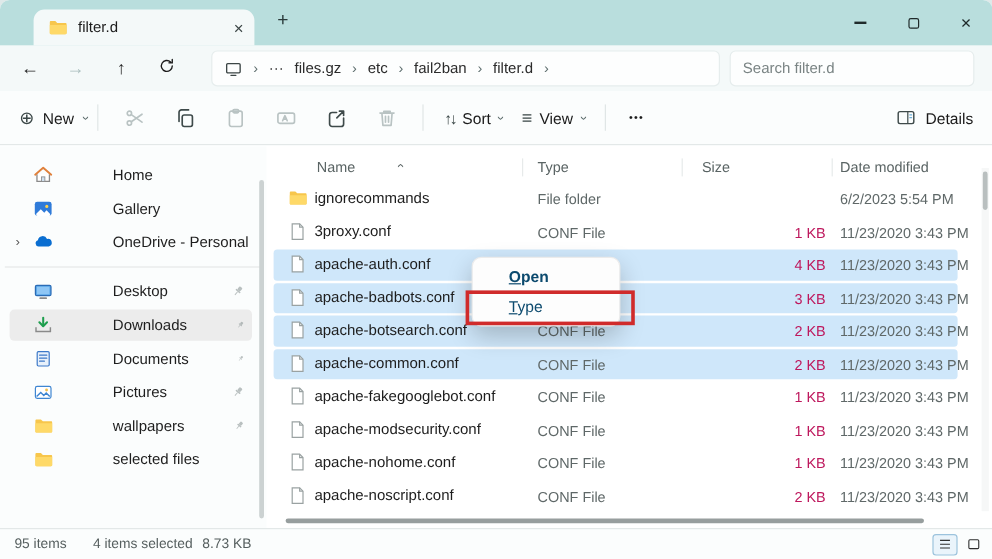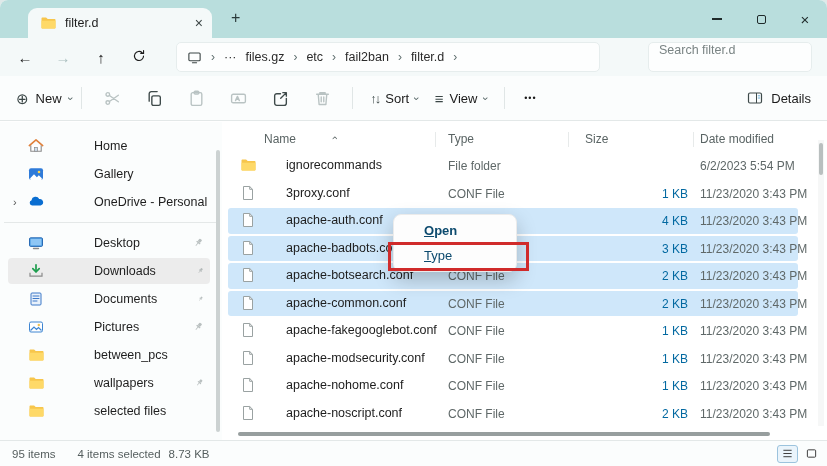--- a/index.html
+++ b/index.html
@@ -27,22 +27,22 @@
   .addressbar { position:absolute; top:38px; left:0; right:0; height:38px; background:#f4f9f9;
                 display:flex; align-items:center; padding-left:6px; }
   .nav-btn { width:38px; text-align:center; font-size:15px; color:#1c1c1c; }
   .nav-btn.disabled { color:#a9bebe; }
   .crumb-box { margin-left:18px; width:424px; height:30px; background:#fdfefe;
                border:1px solid #e6eded; border-radius:5px; display:flex; align-items:center;
                padding:0 10px; font-size:12.5px; color:#2b2b2b; }
   .crumb-box > * { margin-right:9px; }
   .crumb-sep { color:#5f6f6f; font-size:12px; }
   .crumb-item { white-space:nowrap; }
-  .search-box { margin-left:auto; margin-right:15px; width:164px; height:30px; background:#fdfefe;
-                border:1px solid #e6eded; border-radius:5px; display:flex; align-items:flex-start; }
+  .search-box { margin-left:auto; margin-right:15px; width:204px; height:30px; background:#fdfefe;
+                border:1px solid #e6eded; border-radius:5px; display:flex; align-items:center; }
   .search-box input { border:none; outline:none; background:transparent; width:100%;
                       font:12.5px "Liberation Sans",sans-serif; color:#4a4a4a; padding:0 10px; }
   .search-box input::placeholder { color:#7a8484; }
 
   
   .toolbar { position:absolute; top:76px; left:0; right:0; height:45px; background:#fbfdfd;
              border-bottom:1px solid #e3e8e8; display:flex; align-items:center; padding:0 16px; }
   .tb-new { display:flex; align-items:center; gap:7px; font-size:13px; color:#1b1b1b; }
   .plus-circ { font-size:15px; color:#3a4646; line-height:1; }
   .chev { display:inline-block; transform:rotate(90deg); font-size:11px; color:#5a6a6a; line-height:1; }
@@ -77,23 +77,23 @@
   .col-name { left:42px; } .col-type { left:226px; } .col-size { left:363px; } .col-date { left:478px; }
   .hsep { position:absolute; top:4px; width:1px; height:15px; background:#e7eaea; }
   .sort-caret { position:absolute; left:110px; top:-5px; transform:rotate(-90deg);
                 font-size:11px; color:#5a6464; }
 
   .rows { position:absolute; top:30px; left:0; right:0; }
   .frow { position:relative; height:27.5px; }
   .frow .bg { position:absolute; left:6px; top:1px; width:570px; height:25.5px; border-radius:3px; }
   .frow.selected .bg { background:#cfe7fa; }
   .fico { position:absolute; left:18px; top:5px; width:16px; height:16px; }
-  .fname { position:absolute; left:40px; top:6px; font-size:12.5px; color:#1d1d1d; white-space:nowrap;margin-left:24px; }
+  .fname { position:absolute; left:40px; top:6px; font-size:12.5px; color:#1d1d1d; white-space:nowrap; }
   .ftype { position:absolute; left:226px; top:7px; font-size:12px; color:#5f6868; }
-  .fsize { position:absolute; left:366px; top:7px; width:100px; text-align:right; font-size:12px; color:#0369a1; }
+  .fsize { position:absolute; left:366px; top:7px; width:100px; text-align:right; font-size:12px; color:#be185d; }
   .fdate { position:absolute; left:478px; top:7px; font-size:12px; color:#5f6868; }
 
   .v-scroll-track { position:absolute; right:3px; top:18px; width:6px; bottom:14px; background:#f6f7f7; }
   .v-scroll-thumb { position:absolute; right:4px; top:21px; width:4px; height:32px;
                     background:#b9bfbf; border-radius:2px; }
   .h-scroll-thumb { position:absolute; left:16px; bottom:4px; width:532px; height:4px;
                     background:#979e9e; border-radius:2px; }
 
   
   .ctx { position:absolute; left:171px; top:92px; width:124px; background:#fdfdfd;
@@ -323,34 +323,20 @@
               <rect x="4.2" y="5.5" width="5.6" height="1.6" rx=".8"></rect>
               <rect x="6.6" y="7.1" width=".9" height="4"></rect>
             </g>
           </svg>
       </div>
       <div class="side-item">
         <svg class="sicon" viewBox="0 0 16 16">
             <path d="M1.5 3.5c0-.6.4-1 1-1h3.6l1.6 1.6h6.8c.6 0 1 .4 1 1v7.4c0 .6-.4 1-1 1h-12c-.6 0-1-.4-1-1z" fill="#f7c64c"></path>
             <path d="M1.5 5.8h14v6.7c0 .6-.4 1-1 1h-12c-.6 0-1-.4-1-1z" fill="#fed968"></path>
           </svg>
-        <span>between_pcs</span>
-        <svg class="pin" width="12" height="12" viewBox="0 0 14 14">
-            <g transform="rotate(40 7 7)" fill="#8e9898">
-              <rect x="5.2" y="1.5" width="3.6" height="4" rx="1"></rect>
-              <rect x="4.2" y="5.5" width="5.6" height="1.6" rx=".8"></rect>
-              <rect x="6.6" y="7.1" width=".9" height="4"></rect>
-            </g>
-          </svg>
-      </div>
-      <div class="side-item">
-        <svg class="sicon" viewBox="0 0 16 16">
-            <path d="M1.5 3.5c0-.6.4-1 1-1h3.6l1.6 1.6h6.8c.6 0 1 .4 1 1v7.4c0 .6-.4 1-1 1h-12c-.6 0-1-.4-1-1z" fill="#f7c64c"></path>
-            <path d="M1.5 5.8h14v6.7c0 .6-.4 1-1 1h-12c-.6 0-1-.4-1-1z" fill="#fed968"></path>
-          </svg>
         <span>wallpapers</span>
         <svg class="pin" width="12" height="12" viewBox="0 0 14 14">
             <g transform="rotate(40 7 7)" fill="#8e9898">
               <rect x="5.2" y="1.5" width="3.6" height="4" rx="1"></rect>
               <rect x="4.2" y="5.5" width="5.6" height="1.6" rx=".8"></rect>
               <rect x="6.6" y="7.1" width=".9" height="4"></rect>
             </g>
           </svg>
       </div>
       <div class="side-item">

